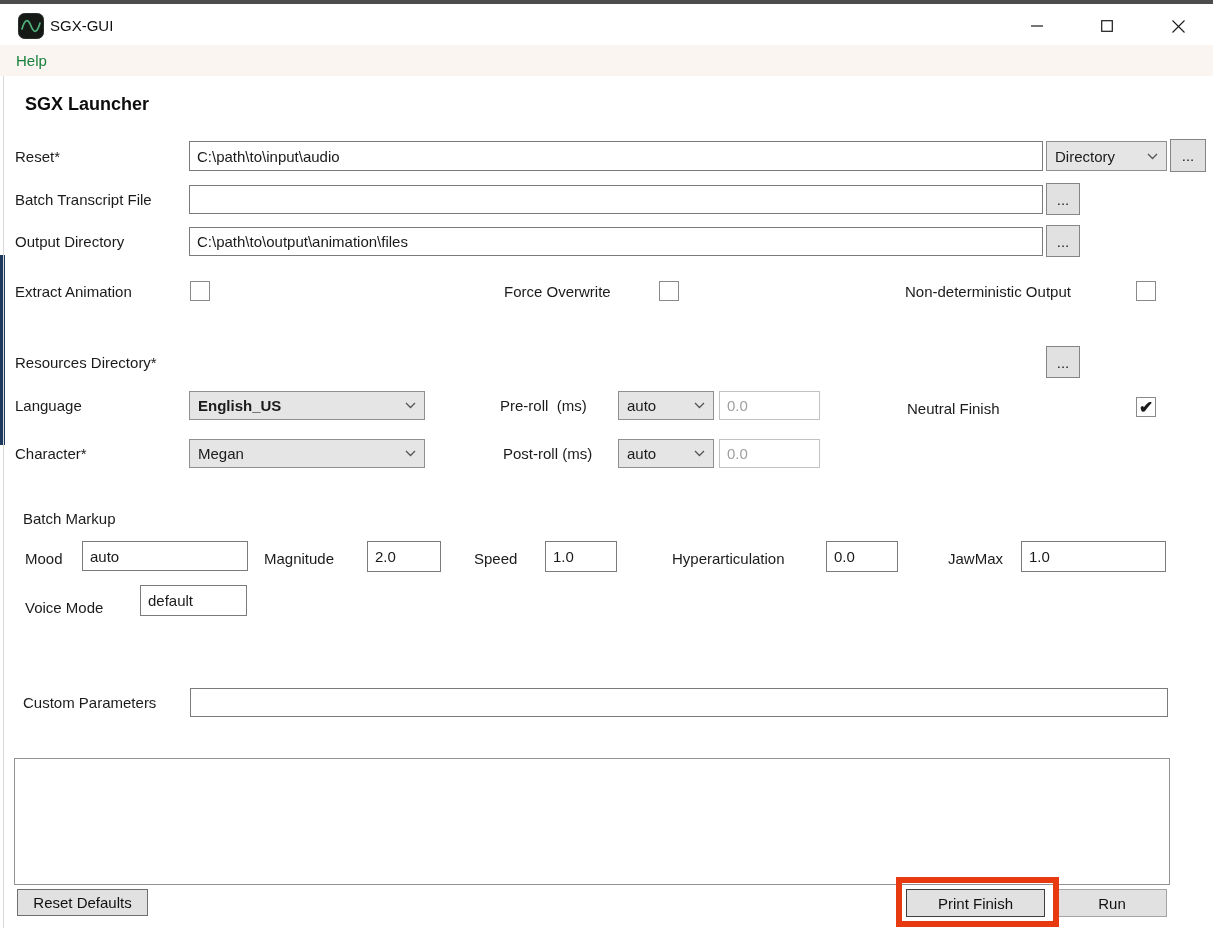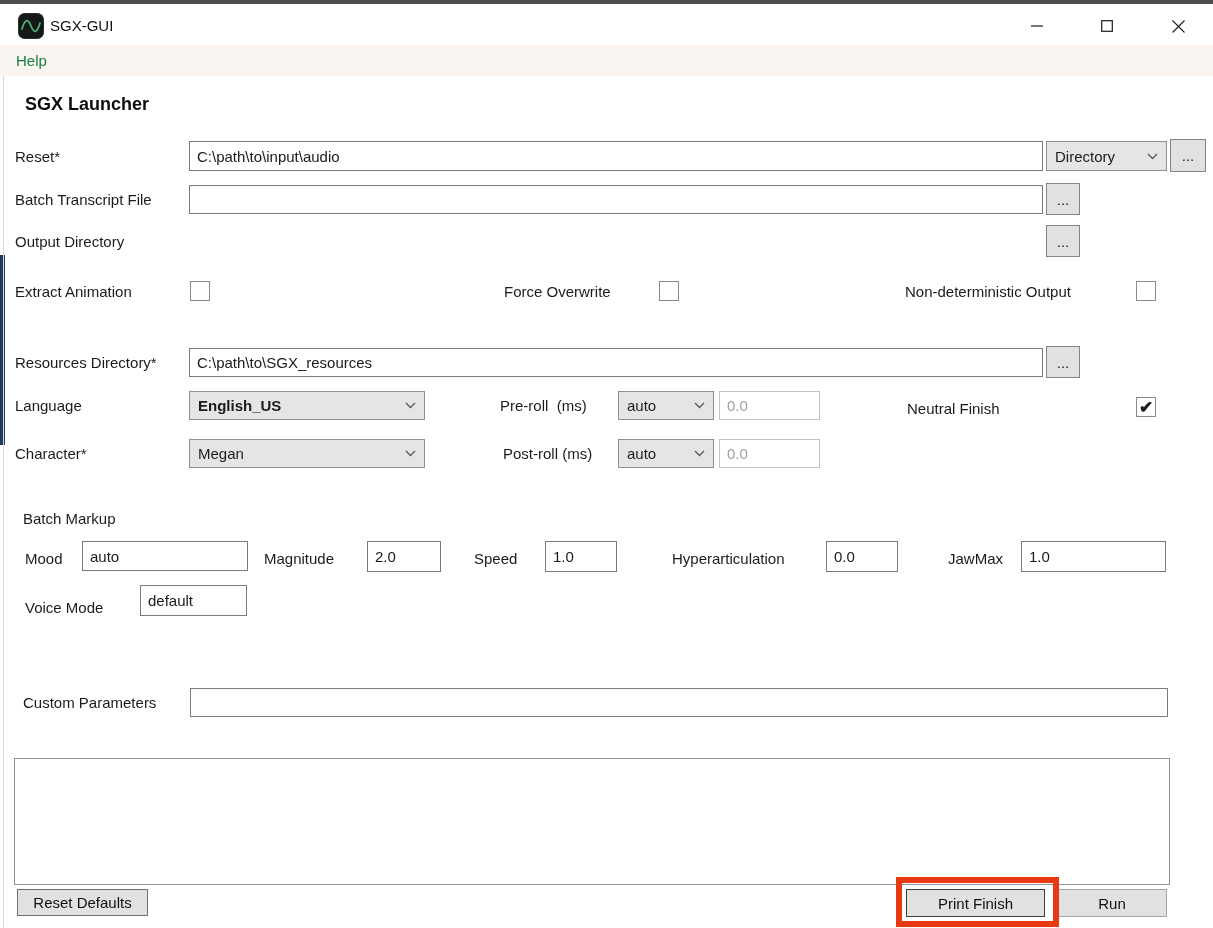--- a/index.html
+++ b/index.html
@@ -106,31 +106,31 @@
         <path d="M1 1 L5.5 5.5 L10 1" fill="none" stroke="#555" stroke-width="1.3"></path>
       </svg>
   </div>
   <div class="abs browse" style="left:1170px; top:139px; width:36px; height:33px;">...</div>
 
   <div class="abs lbl" style="left:15px; top:185px; height:29px;">Batch Transcript File</div>
   <input class="abs field" style="left: 189px; top: 185px; width: 854px; height: 29px;" value="">
   <div class="abs browse" style="left:1046px; top:183px; width:34px; height:32px;">...</div>
 
   <div class="abs lbl" style="left:15px; top:227px; height:29px;">Output Directory</div>
+  <input class="abs field" style="left: 189px; top: 227px; width: 854px; height: 29px;" value="C:\path\to\output\animation\files">
   <div class="abs browse" style="left:1046px; top:225px; width:34px; height:32px;">...</div>
 
   <div class="abs lbl" style="left:15px; top:281px; height:21px;">Extract Animation</div>
   <div class="abs checkbox" style="left:190px; top:281px;"></div>
   <div class="abs lbl" style="left:504px; top:281px; height:21px;">Force Overwrite</div>
   <div class="abs checkbox" style="left:659px; top:281px;"></div>
   <div class="abs lbl" style="left:905px; top:281px; height:21px;">Non-deterministic Output</div>
   <div class="abs checkbox" style="left:1136px; top:281px;"></div>
 
   <div class="abs lbl" style="left:15px; top:348px; height:29px;">Resources Directory*</div>
-  <input class="abs field" style="left: 189px; top: 348px; width: 854px; height: 29px;" value="C:\path\to\SGX_resources">
   <div class="abs browse" style="left:1046px; top:346px; width:34px; height:32px;">...</div>
 
   <div class="abs lbl" style="left:15px; top:391px; height:29px;">Language</div>
   <div class="abs select" style="left:189px; top:391px; width:236px; height:29px;font-weight:bold;">
     <span>English_US</span>
     <svg class="chev" width="11" height="7">
         <path d="M1 1 L5.5 5.5 L10 1" fill="none" stroke="#555" stroke-width="1.3"></path>
       </svg>
   </div>
   <div class="abs lbl pre" style="left:500px; top:391px; height:29px;">Pre-roll  (ms)</div>

